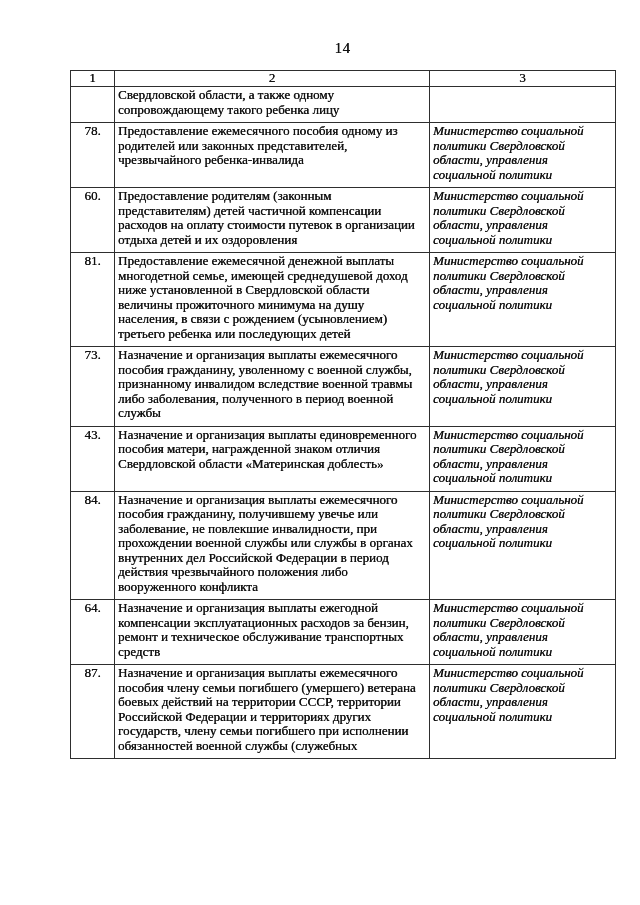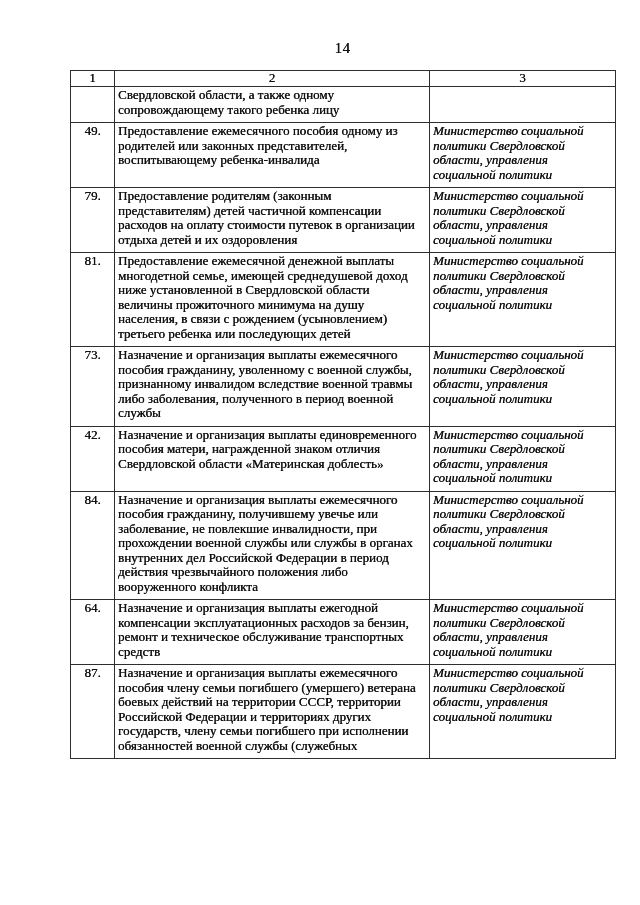--- a/index.html
+++ b/index.html
@@ -92,41 +92,41 @@
         <th>3</th>
       </tr>
     </thead>
     <tbody>
         <tr>
           <td class="num-cell"></td>
           <td class="service-cell">Свердловской области, а также одному сопровождающему такого ребенка лицу</td>
           <td class="authority-cell"></td>
         </tr>
         <tr>
-          <td class="num-cell">49.</td>
-          <td class="service-cell">Предоставление ежемесячного пособия одному из родителей или законных представителей, воспитывающему ребенка-инвалида</td>
+          <td class="num-cell">78.</td>
+          <td class="service-cell">Предоставление ежемесячного пособия одному из родителей или законных представителей, чрезвычайного ребенка-инвалида</td>
           <td class="authority-cell">Министерство социальной политики Свердловской области, управления социальной политики</td>
         </tr>
         <tr>
-          <td class="num-cell">79.</td>
+          <td class="num-cell">60.</td>
           <td class="service-cell">Предоставление родителям (законным представителям) детей частичной компенсации расходов на оплату стоимости путевок в&nbsp;организации отдыха детей и их оздоровления</td>
           <td class="authority-cell">Министерство социальной политики Свердловской области, управления социальной политики</td>
         </tr>
         <tr>
           <td class="num-cell">81.</td>
           <td class="service-cell">Предоставление ежемесячной денежной выплаты многодетной семье, имеющей среднедушевой доход ниже установленной в Свердловской области величины прожиточного минимума на душу населения, в связи с рождением (усыновлением) третьего ребенка или последующих детей</td>
           <td class="authority-cell">Министерство социальной политики Свердловской области, управления социальной политики</td>
         </tr>
         <tr>
           <td class="num-cell">73.</td>
           <td class="service-cell">Назначение и организация выплаты ежемесячного пособия гражданину, уволенному с военной службы, признанному инвалидом вследствие военной травмы либо заболевания, полученного в период военной службы</td>
           <td class="authority-cell">Министерство социальной политики Свердловской области, управления социальной политики</td>
         </tr>
         <tr>
-          <td class="num-cell">42.</td>
+          <td class="num-cell">43.</td>
           <td class="service-cell">Назначение и организация выплаты единовременного пособия матери, награжденной знаком отличия Свердловской области «Материнская доблесть»</td>
           <td class="authority-cell">Министерство социальной политики Свердловской области, управления социальной политики</td>
         </tr>
         <tr>
           <td class="num-cell">84.</td>
           <td class="service-cell">Назначение и организация выплаты ежемесячного пособия гражданину, получившему увечье или заболевание, не повлекшие инвалидности, при прохождении военной службы или службы в&nbsp;органах внутренних дел Российской Федерации в&nbsp;период действия чрезвычайного положения либо вооруженного конфликта</td>
           <td class="authority-cell">Министерство социальной политики Свердловской области, управления социальной политики</td>
         </tr>
         <tr>
           <td class="num-cell">64.</td>

